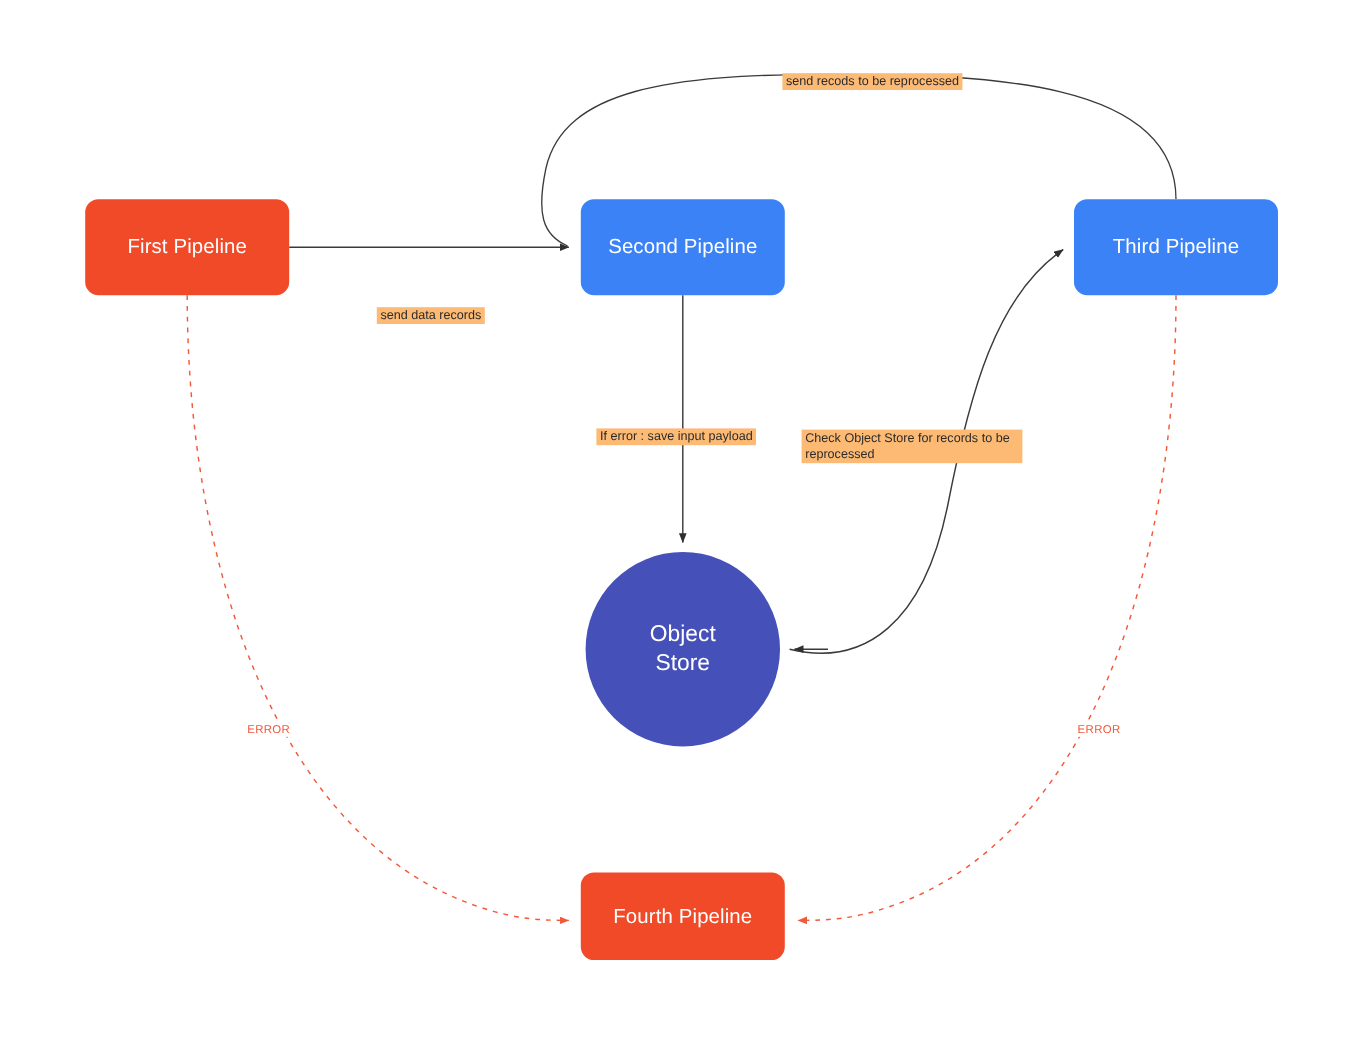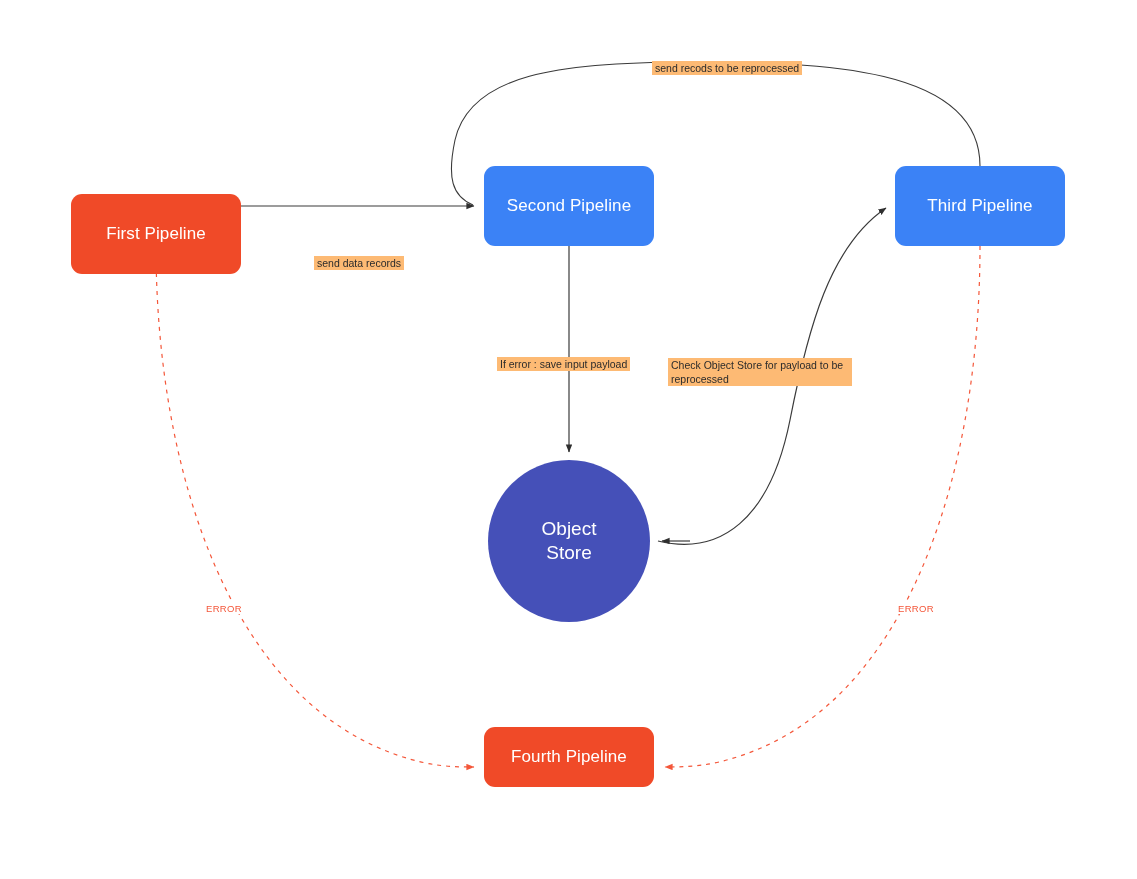--- a/index.html
+++ b/index.html
@@ -92,48 +92,48 @@
     <path d="M569,246 L569,452" fill="none" stroke="#3a3a3a" stroke-width="1.2" marker-end="url(#arrow-dark)"></path>
 
     <path d="M658,541 C720,556 770,520 790,420 C808,328 830,246 886,208" fill="none" stroke="#3a3a3a" stroke-width="1.2" marker-end="url(#arrow-dark)"></path>
     <path d="M690,541 L662,541" fill="none" stroke="#3a3a3a" stroke-width="1.2" marker-end="url(#arrow-dark)"></path>
 
     <path d="M156,246 C156,470 230,700 400,756 C430,766 450,767 474,767" fill="none" stroke="#f4573a" stroke-width="1.2" stroke-dasharray="4,5" marker-end="url(#arrow-error)"></path>
 
     <path d="M980,246 C980,470 910,700 740,756 C710,766 690,767 665,767" fill="none" stroke="#f4573a" stroke-width="1.2" stroke-dasharray="4,5" marker-end="url(#arrow-error)"></path>
   </svg>
 
-  <div class="node-box" style="left:71px; top:166px; width:170px; height:80px; background:#f04a28;margin-top:28px;">
+  <div class="node-box" style="left:71px; top:166px; width:170px; height:80px; background:#f04a28;">
     <span>First Pipeline</span>
   </div>
 
   <div class="node-box" style="left:484px; top:166px; width:170px; height:80px; background:#3b82f6;">
     <span>Second Pipeline</span>
   </div>
 
   <div class="node-box" style="left:895px; top:166px; width:170px; height:80px; background:#3b82f6;">
     <span>Third Pipeline</span>
   </div>
 
-  <div class="node-box" style="left:484px; top:727px; width:170px; height:60px; background:#f04a28;">
+  <div class="node-box" style="left:484px; top:727px; width:170px; height:73px; background:#f04a28;">
     <span>Fourth Pipeline</span>
   </div>
 
   <div class="node-circle" style="left:488px; top:460px; width:162px; height:162px; background:#4550b8;">
     <span>
       <span>Object</span><br>
       <span>Store</span>
     </span>
   </div>
 
   <div class="edge-label" style="left:314px; top:208px;margin-top:48px;">send data records</div>
 
   <div class="edge-label" style="left:652px; top:61px;">send recods to be reprocessed</div>
 
   <div class="edge-label" style="left:497px; top:357px;">If error : save input payload</div>
 
-  <div class="edge-label wrap" style="left:668px; top:358px;">Check Object Store for payload to be reprocessed</div>
+  <div class="edge-label wrap" style="left:668px; top:358px;">Check Object Store for records to be reprocessed</div>
 
   <div class="error-label" style="left:204px; top:591px;">ERROR</div>
 
   <div class="error-label" style="left:896px; top:591px;">ERROR</div>
 
 </div>
 
 </body></html>

